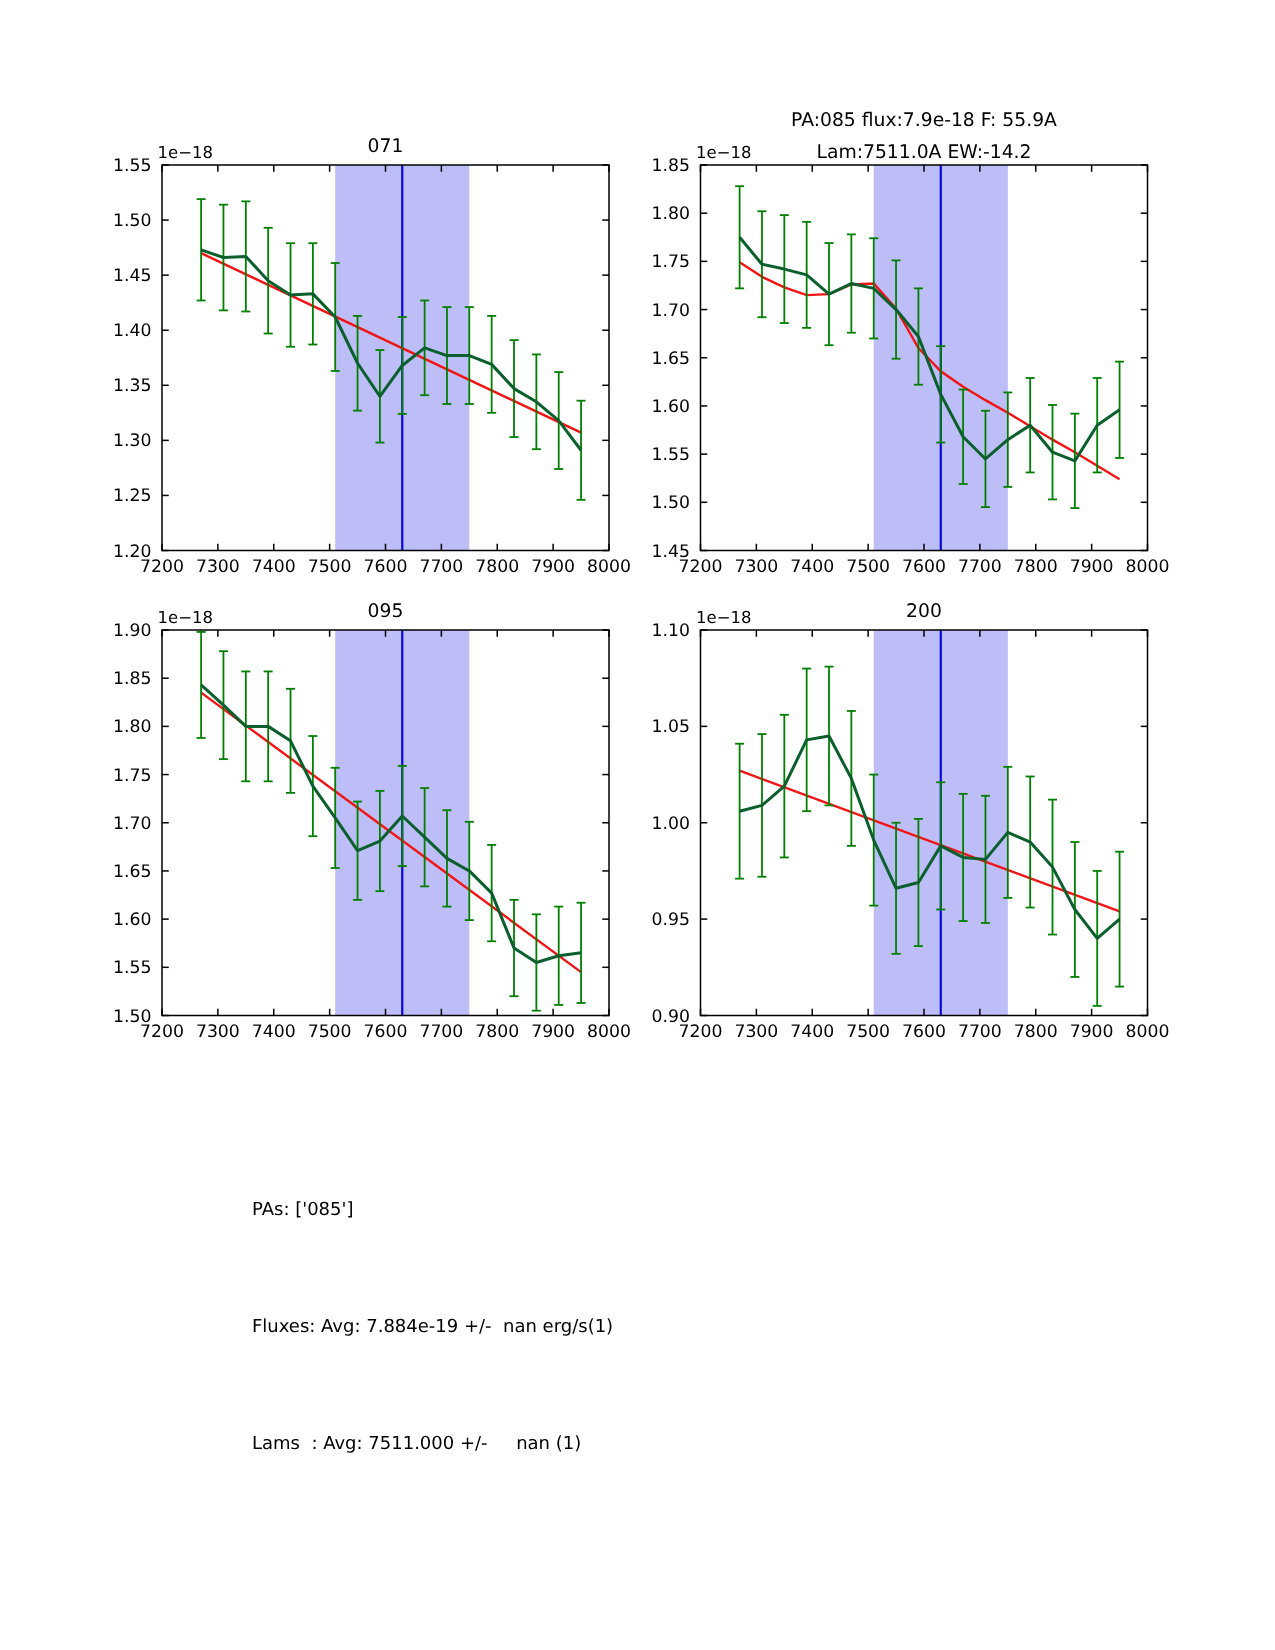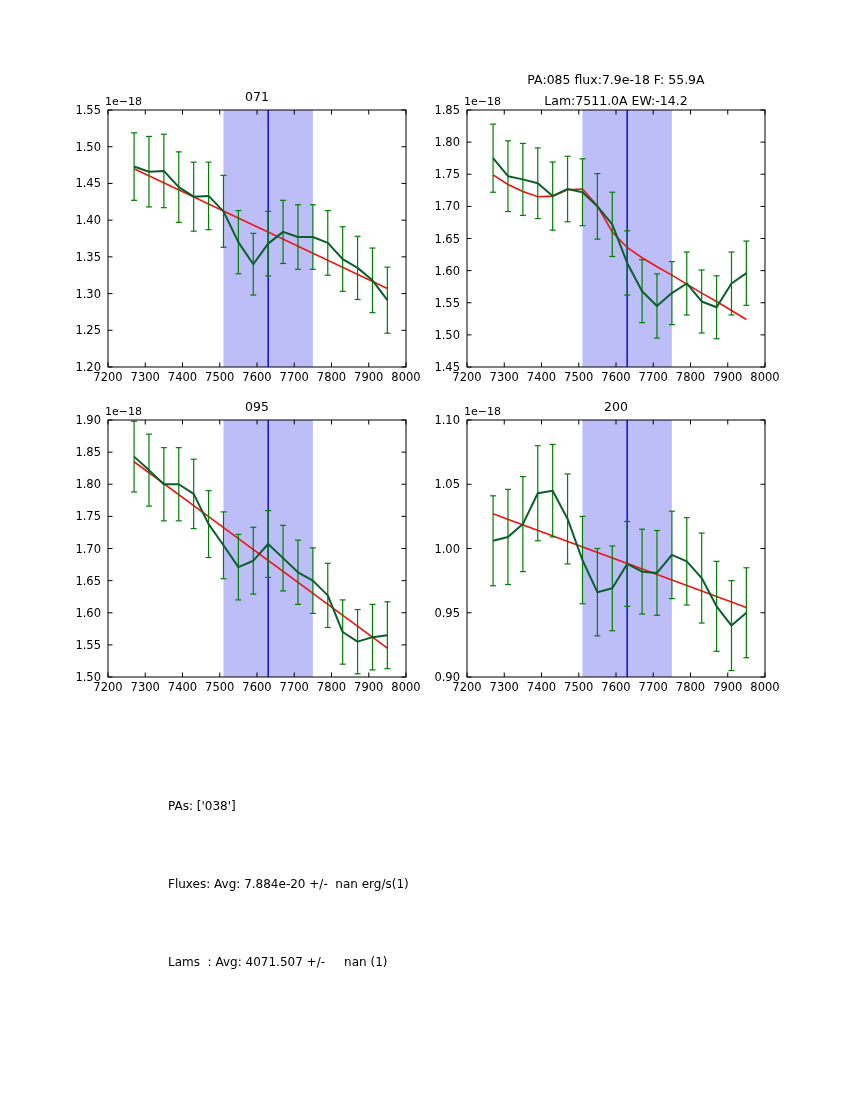--- a/index.html
+++ b/index.html
@@ -485,19 +485,19 @@
         <line x1="765" y1="484.25" x2="760.5" y2="484.25" stroke="#000000"></line>
         <text x="460" y="488.25" text-anchor="end" class="tick-label">1.05</text>
         <line x1="467" y1="420" x2="471.5" y2="420" stroke="#000000"></line>
         <line x1="765" y1="420" x2="760.5" y2="420" stroke="#000000"></line>
         <text x="460" y="424" text-anchor="end" class="tick-label">1.10</text>
         <text x="464" y="415" class="offset-label">1e−18</text>
         <text x="616" y="411" text-anchor="middle" class="title-label">200</text>
       </g>
     </svg>
   <div class="stats">
-    <div>PAs: ['038']</div>
-    <div>Fluxes: Avg: 7.884e-20 +/-  nan erg/s(1)</div>
-    <div>Lams  : Avg: 4071.507 +/-     nan (1)</div>
+    <div>PAs: ['085']</div>
+    <div>Fluxes: Avg: 7.884e-19 +/-  nan erg/s(1)</div>
+    <div>Lams  : Avg: 7511.000 +/-     nan (1)</div>
     
     
   </div>
 </div>
 
 </body></html>

